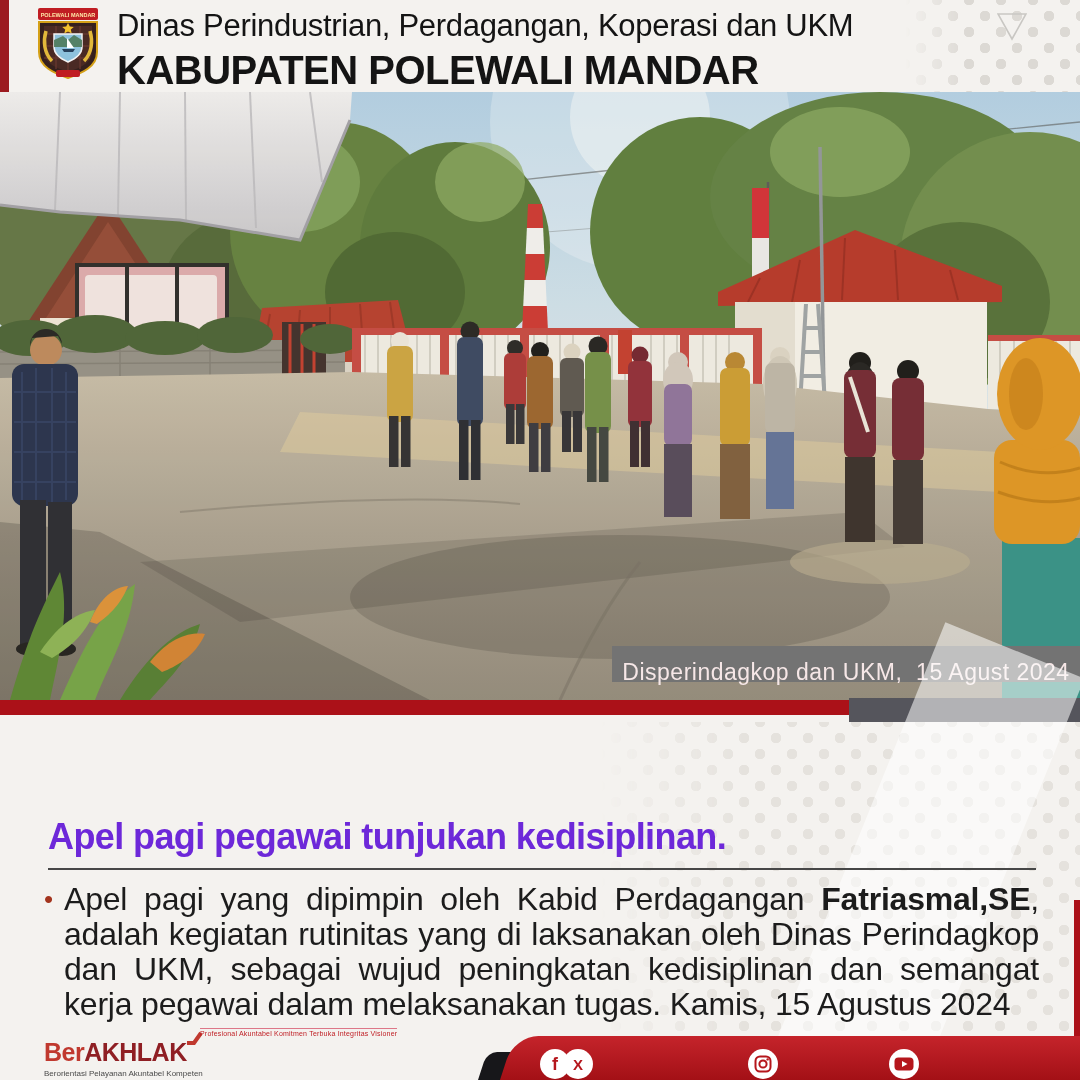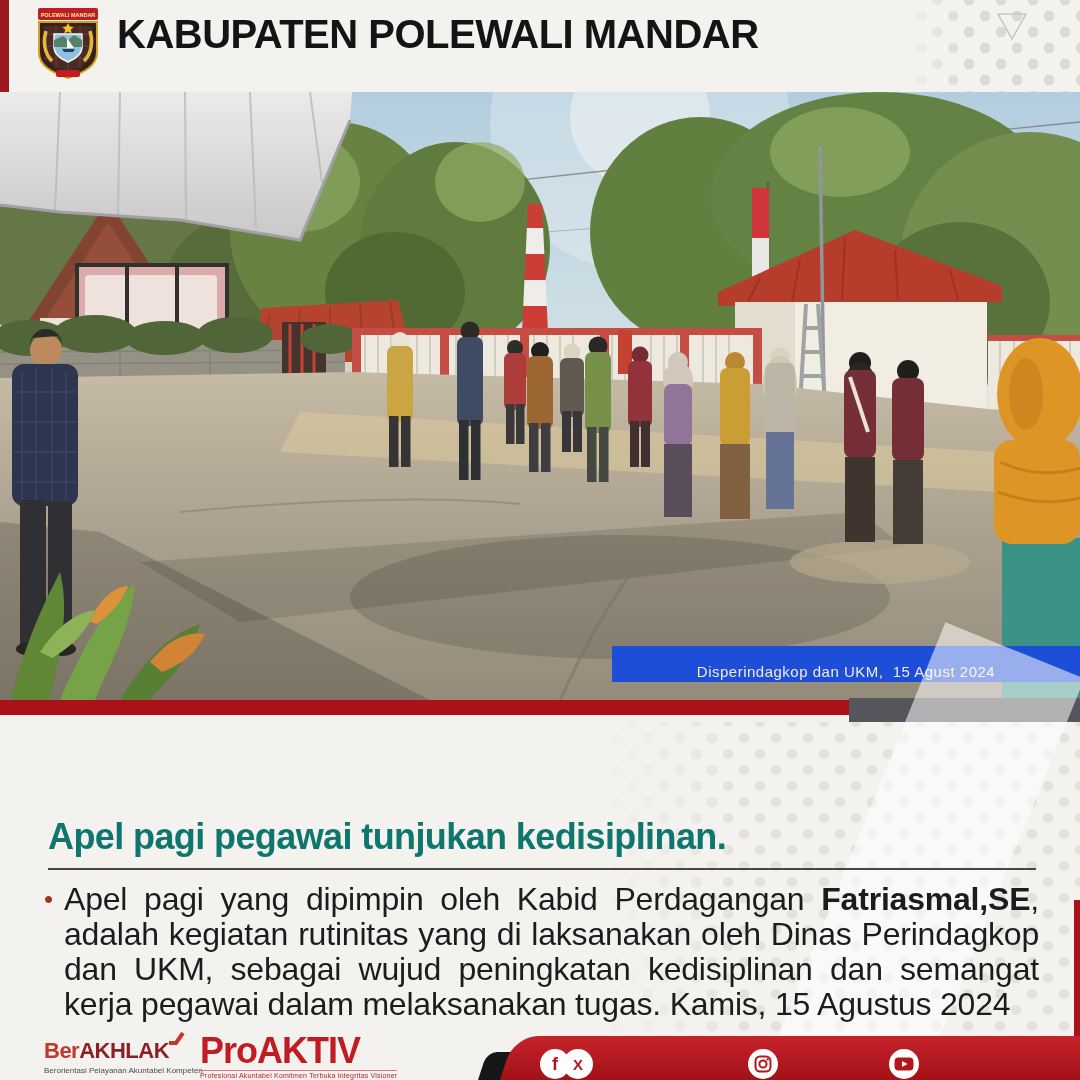--- a/index.html
+++ b/index.html
@@ -11,52 +11,52 @@
     background-image:radial-gradient(#dcd9d4 5px,transparent 5.5px),radial-gradient(#dcd9d4 5px,transparent 5.5px);
     background-size:32px 32px;background-position:0 0,16px 16px;
     -webkit-mask-image:linear-gradient(to right,transparent,#000 35%);mask-image:linear-gradient(to right,transparent,#000 35%);}
   .logo{position:absolute;left:36px;top:7px;width:64px;height:74px;}
   .hdr-text{position:absolute;left:117px;top:8px;color:#141414;}
   .hdr-line1{font-size:31px;letter-spacing:-0.3px;white-space:nowrap;}
   .hdr-line2{font-size:40px;font-weight:800;letter-spacing:-0.5px;margin-top:4px;white-space:nowrap;}
   .hdr-triangle{position:absolute;left:997px;top:13px;}
   
   .photo{position:absolute;left:0;top:92px;width:1080px;height:608px;overflow:hidden;background:#bcd4e6;}
-  .caption{position:absolute;left:612px;top:554px;width:468px;height:36px;background:#1d4ed8;
-    color:#f6e7e7;font-size:15px;line-height:52px;text-align:center;letter-spacing:.5px;white-space:pre;}
+  .caption{position:absolute;left:612px;top:554px;width:468px;height:36px;background:#737373;
+    color:#f6e7e7;font-size:23px;line-height:52px;text-align:center;letter-spacing:.5px;white-space:pre;}
   
   .strip-gray{position:absolute;left:849px;top:698px;width:231px;height:24px;background:#55555c;}
   .strip-red{position:absolute;left:0;top:700px;width:849px;height:15px;background:#ab1118;}
   
   .content-dots{position:absolute;left:600px;top:722px;width:480px;height:315px;
     background-image:radial-gradient(#e5e2dd 5px,transparent 5.5px),radial-gradient(#e5e2dd 5px,transparent 5.5px);
     background-size:32px 32px;background-position:0 0,16px 16px;
     -webkit-mask-image:linear-gradient(to right,transparent,#000 30%);mask-image:linear-gradient(to right,transparent,#000 30%);}
   .swoosh{position:absolute;left:835px;top:630px;width:150px;height:560px;background:rgba(255,255,255,.55);transform:rotate(22deg);}
-  .art-title{position:absolute;left:48px;top:816px;font-size:36px;font-weight:800;letter-spacing:-0.6px;color:#0f766e;}
+  .art-title{position:absolute;left:48px;top:816px;font-size:36px;font-weight:800;letter-spacing:-0.6px;color:#6d28d9;}
   .art-divider{position:absolute;left:48px;top:868px;width:988px;height:2px;background:#474747;}
   .art-body{position:absolute;left:64px;top:882px;width:975px;font-size:32px;line-height:35px;
     color:#1c1c1c;text-align:justify;letter-spacing:-0.2px;}
   .art-bullet{position:absolute;left:44px;top:884px;color:#a3341e;font-size:26px;}
   .edge-sliver{position:absolute;right:0;top:900px;width:6px;height:180px;background:#ab1118;}
   
   .f-black{position:absolute;left:478px;top:1052px;width:120px;height:28px;background:#17171a;
     transform:skewX(-18deg);transform-origin:0 100%;border-top-left-radius:10px;z-index:1;}
   .f-red{position:absolute;left:500px;top:1036px;width:640px;height:44px;
     background:linear-gradient(180deg,#c5242b,#a31016);transform:skewX(-18deg);transform-origin:0 100%;
     border-top-left-radius:24px;z-index:2;}
   .soc{position:absolute;width:30px;height:30px;border-radius:50%;background:#fff;z-index:3;
     display:flex;align-items:center;justify-content:center;}
   .soc-fb{left:540px;top:1049px;}
   .soc-x{left:563px;top:1049px;}
   .soc-ig{left:748px;top:1049px;}
   .soc-yt{left:889px;top:1049px;}
   .soc .glyph{font-weight:800;color:#b5161c;font-size:18px;line-height:1;}
   .berakhlak{position:absolute;left:44px;top:1038px;z-index:2;}
-  .ber-name{font-size:22px;font-weight:800;letter-spacing:-0.5px;color:#8f1f24;position:relative;display:inline-block;}
+  .ber-name{font-size:25px;font-weight:800;letter-spacing:-0.5px;color:#8f1f24;position:relative;display:inline-block;}
   .ber-name .pre{color:#c0392f;}
   .ber-chev{position:absolute;right:-16px;top:-8px;}
   .ber-tag{font-size:8px;color:#4a4a4a;line-height:1.25;margin-top:2px;text-align:right;}
   .proaktiv{position:absolute;left:200px;top:1030px;z-index:2;}
   .pro-name{font-size:36px;font-weight:800;letter-spacing:-1px;color:#bf1d23;position:relative;display:inline-block;}
   .pro-tag{font-size:7px;color:#bf1d23;letter-spacing:.2px;margin-top:-2px;border-top:1px solid #d78;padding-top:1px;}
 </style>
 </head>
 <body>
 
@@ -82,20 +82,21 @@
     <path d="M54,24 c3,10 2,22 -6,30" stroke="#e2b93b" stroke-width="3.5" fill="none"></path>
     <path d="M32,16 l1.8,3.6 4,.3 -3,2.6 .9,3.9 -3.7,-2 -3.7,2 .9,-3.9 -3,-2.6 4,-.3 z" fill="#f2c12e"></path>
     <path d="M18,27 h28 v13 c0,8 -7,12 -14,15 c-7,-3 -14,-7 -14,-15 z" fill="#8ec2dd" stroke="#f2f2f2" stroke-width="1.5"></path>
     <path d="M18,33 l9,-4 5,4 6,-5 8,5 v7 h-28 z" fill="#4e7a5a" opacity=".9"></path>
     <path d="M31,31 l7,10 h-7 z" fill="#fff"></path>
     <path d="M26,42 h13 l-2,3 h-9 z" fill="#27415c"></path>
     <rect x="20" y="63" width="24" height="7" rx="2" fill="#c01d23"></rect>
   </svg>
 
   <div class="hdr-text">
+    <div class="hdr-line1">Dinas Perindustrian, Perdagangan, Koperasi dan UKM</div>
     <div class="hdr-line2">KABUPATEN POLEWALI MANDAR</div>
   </div>
 
   <svg class="hdr-triangle" width="30" height="28" viewBox="0 0 30 28">
     <polygon points="1,1 29,1 15,26" fill="none" stroke="#c9c7c3" stroke-width="1.6"></polygon>
   </svg>
 
   <div class="photo">
     <svg width="1080" height="608" viewBox="0 0 1080 608">
       <defs>
@@ -468,21 +469,20 @@
 
   <div class="berakhlak">
     <div class="ber-name"><span class="pre">Ber</span><span>AKHLAK</span><svg class="ber-chev" width="18" height="16" viewBox="0 0 18 16">
           <path d="M2,13 L9,13 L16,3" stroke="#c0392f" stroke-width="4" fill="none"></path>
         </svg></div>
     <div class="ber-tag">Berorientasi Pelayanan Akuntabel Kompeten</div>
     <div class="ber-tag">Harmonis Loyal Adaptif Kolaboratif</div>
   </div>
 
   <div class="proaktiv">
-    <div class="pro-name">ProAKTIV</div>
     <div class="pro-tag">Profesional Akuntabel Komitmen Terbuka Integritas Visioner</div>
   </div>
 
   <div class="f-black"></div>
   <div class="f-red"></div>
 
   <div class="soc soc-fb">
       <span class="glyph">f</span>
     </div>
   <div class="soc soc-x">

